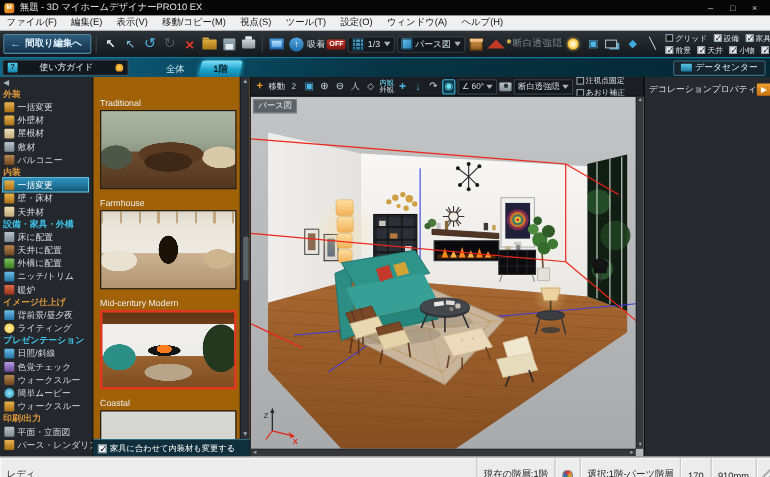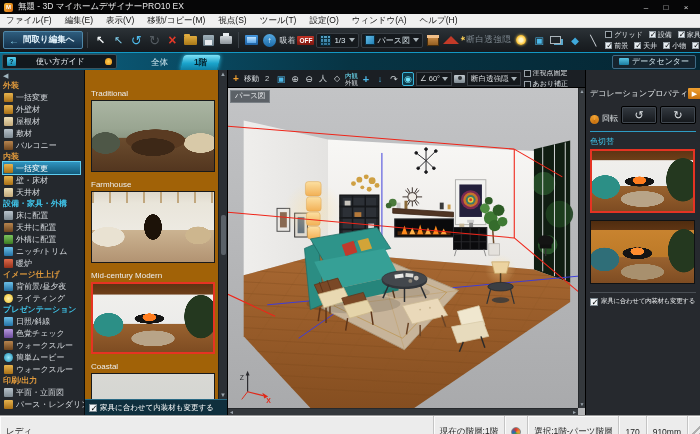--- a/index.html
+++ b/index.html
@@ -152,21 +152,21 @@
   .vchk2 { display:flex; flex-direction:column; justify-content:center; gap:1px; margin-left:1px; flex:none; }
 
   #viewport { flex:1; position:relative; background:#b4b5b7; overflow:hidden; }
   #scene { position:absolute; left:0; top:0; width:350px; height:320px; }
   #pers-label { position:absolute; left:2px; top:2px; background:rgba(84,89,94,0.92); border:1px solid #7a8086; color:#eceef0; font-size:7.5px; padding:0px 4px 1px; }
   #v-vscroll { position:absolute; right:0; top:0; bottom:7px; width:7px; background:#34383c; border-left:1px solid #26292c; display:flex; flex-direction:column; justify-content:space-between; align-items:center; }
   #v-hscroll { position:absolute; left:0; right:7px; bottom:0; height:7px; background:#34383c; border-top:1px solid #26292c; display:flex; justify-content:space-between; align-items:center; }
   .scr2 { font-size:5px; color:#9aa4ac; line-height:5px; padding:1px; }
 
   
-  #rightpanel { width:115px; background:#26292e; display:flex; flex-direction:column; border-left:1px solid #000; padding:16px 4px; flex:none; overflow:hidden; }
+  #rightpanel { width:115px; background:#26292e; display:flex; flex-direction:row; border-left:1px solid #000; padding:4px 4px; flex:none; overflow:hidden; }
   .rp-header { height:15px; display:flex; align-items:center; justify-content:space-between; font-size:8px; color:#e4e8ea; white-space:nowrap; }
   .rp-arrow { width:13px; height:11px; background:linear-gradient(#f0a030,#c87210); color:#fff; font-size:7px; display:flex; align-items:center; justify-content:center; border-radius:1px; flex:none; }
   .rotate-row { display:flex; align-items:flex-end; gap:3px; margin:5px 0 4px; }
   .rot-ic { width:9px; height:9px; border-radius:50%; background:conic-gradient(#f0a030,#c87210,#f0a030); flex:none; }
   .rot-label { font-size:8px; color:#e4e8ea; flex:none; }
   .rbtn { flex:1; height:18px; background:linear-gradient(#343a41,#14171b); border:1px solid #000; box-shadow:inset 0 0 0 1px #40474f; color:#dfe3e6; font-size:11px; display:flex; align-items:center; justify-content:center; border-radius:2px; }
   .rp-div { height:1px; background:#2e9cc4; margin:3px 0 4px; }
   .rp-label { font-size:8px; color:#3fc3e8; height:12px; line-height:12px; }
   .rthumb { width:105px; height:64px; border:1px solid #101214; margin:1px 0 6px; }
   .rthumb.selected { border:2px solid #e63323; }

